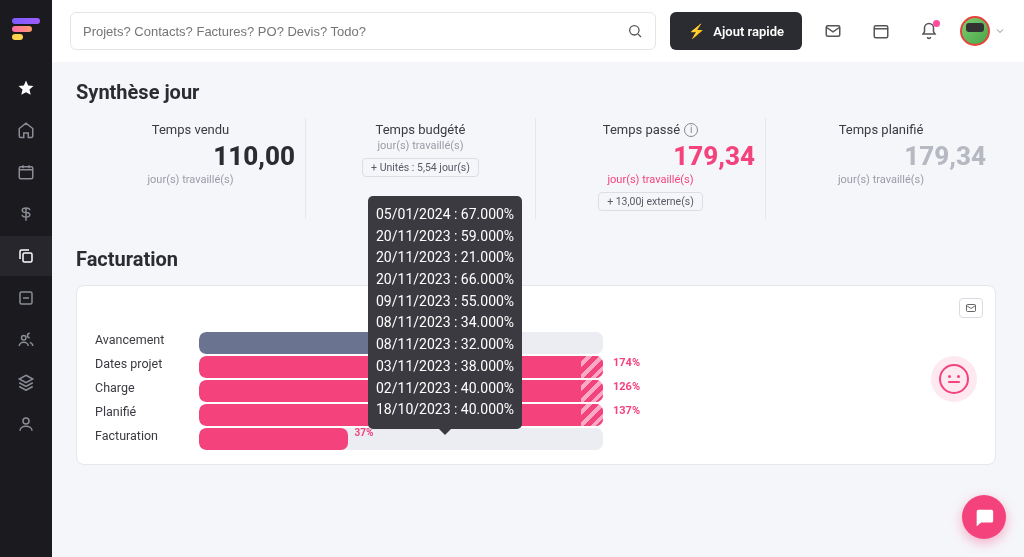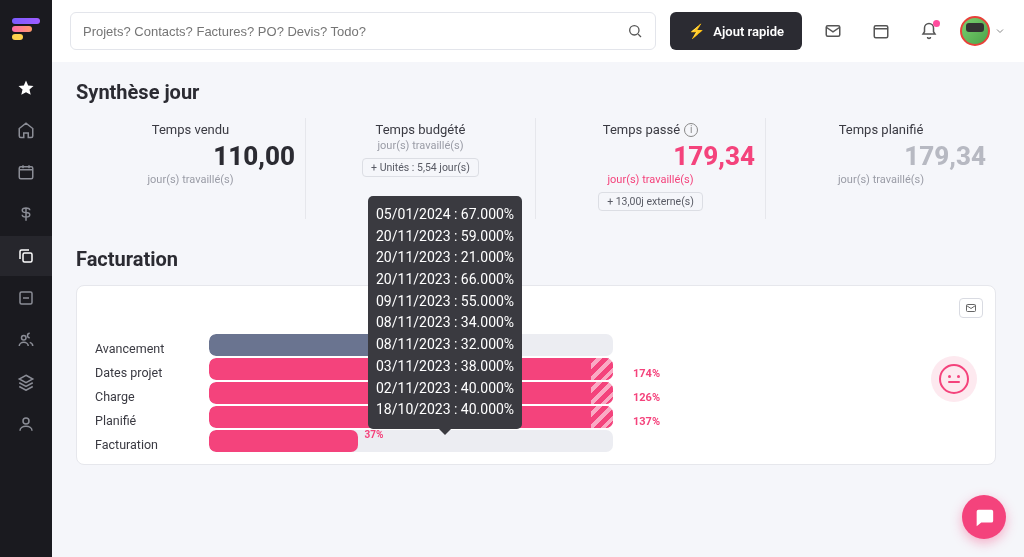--- a/index.html
+++ b/index.html
@@ -178,21 +178,21 @@
   }
   .indic .mail-btn {
     position: absolute; top: 12px; right: 12px;
     width: 24px; height: 20px;
     border: 1px solid #d9dbe2; border-radius: 4px;
     display: flex; align-items: center; justify-content: center;
     color: #666; cursor: pointer;
   }
   .indic-rows { margin-top: 30px; }
   .indic-row {
-    display: flex; align-items: flex-end; gap: 20px;
+    display: flex; align-items: flex-start; gap: 10px;
     height: 24px;
     margin-bottom: 0;
   }
   .indic-label { width: 94px; font-size: 12.5px; color: #3a3a42; }
   .bar-track {
     flex: 0 0 404px;
     height: 22px;
     background: #ecedf2;
     border-radius: 7px;
     position: relative;

